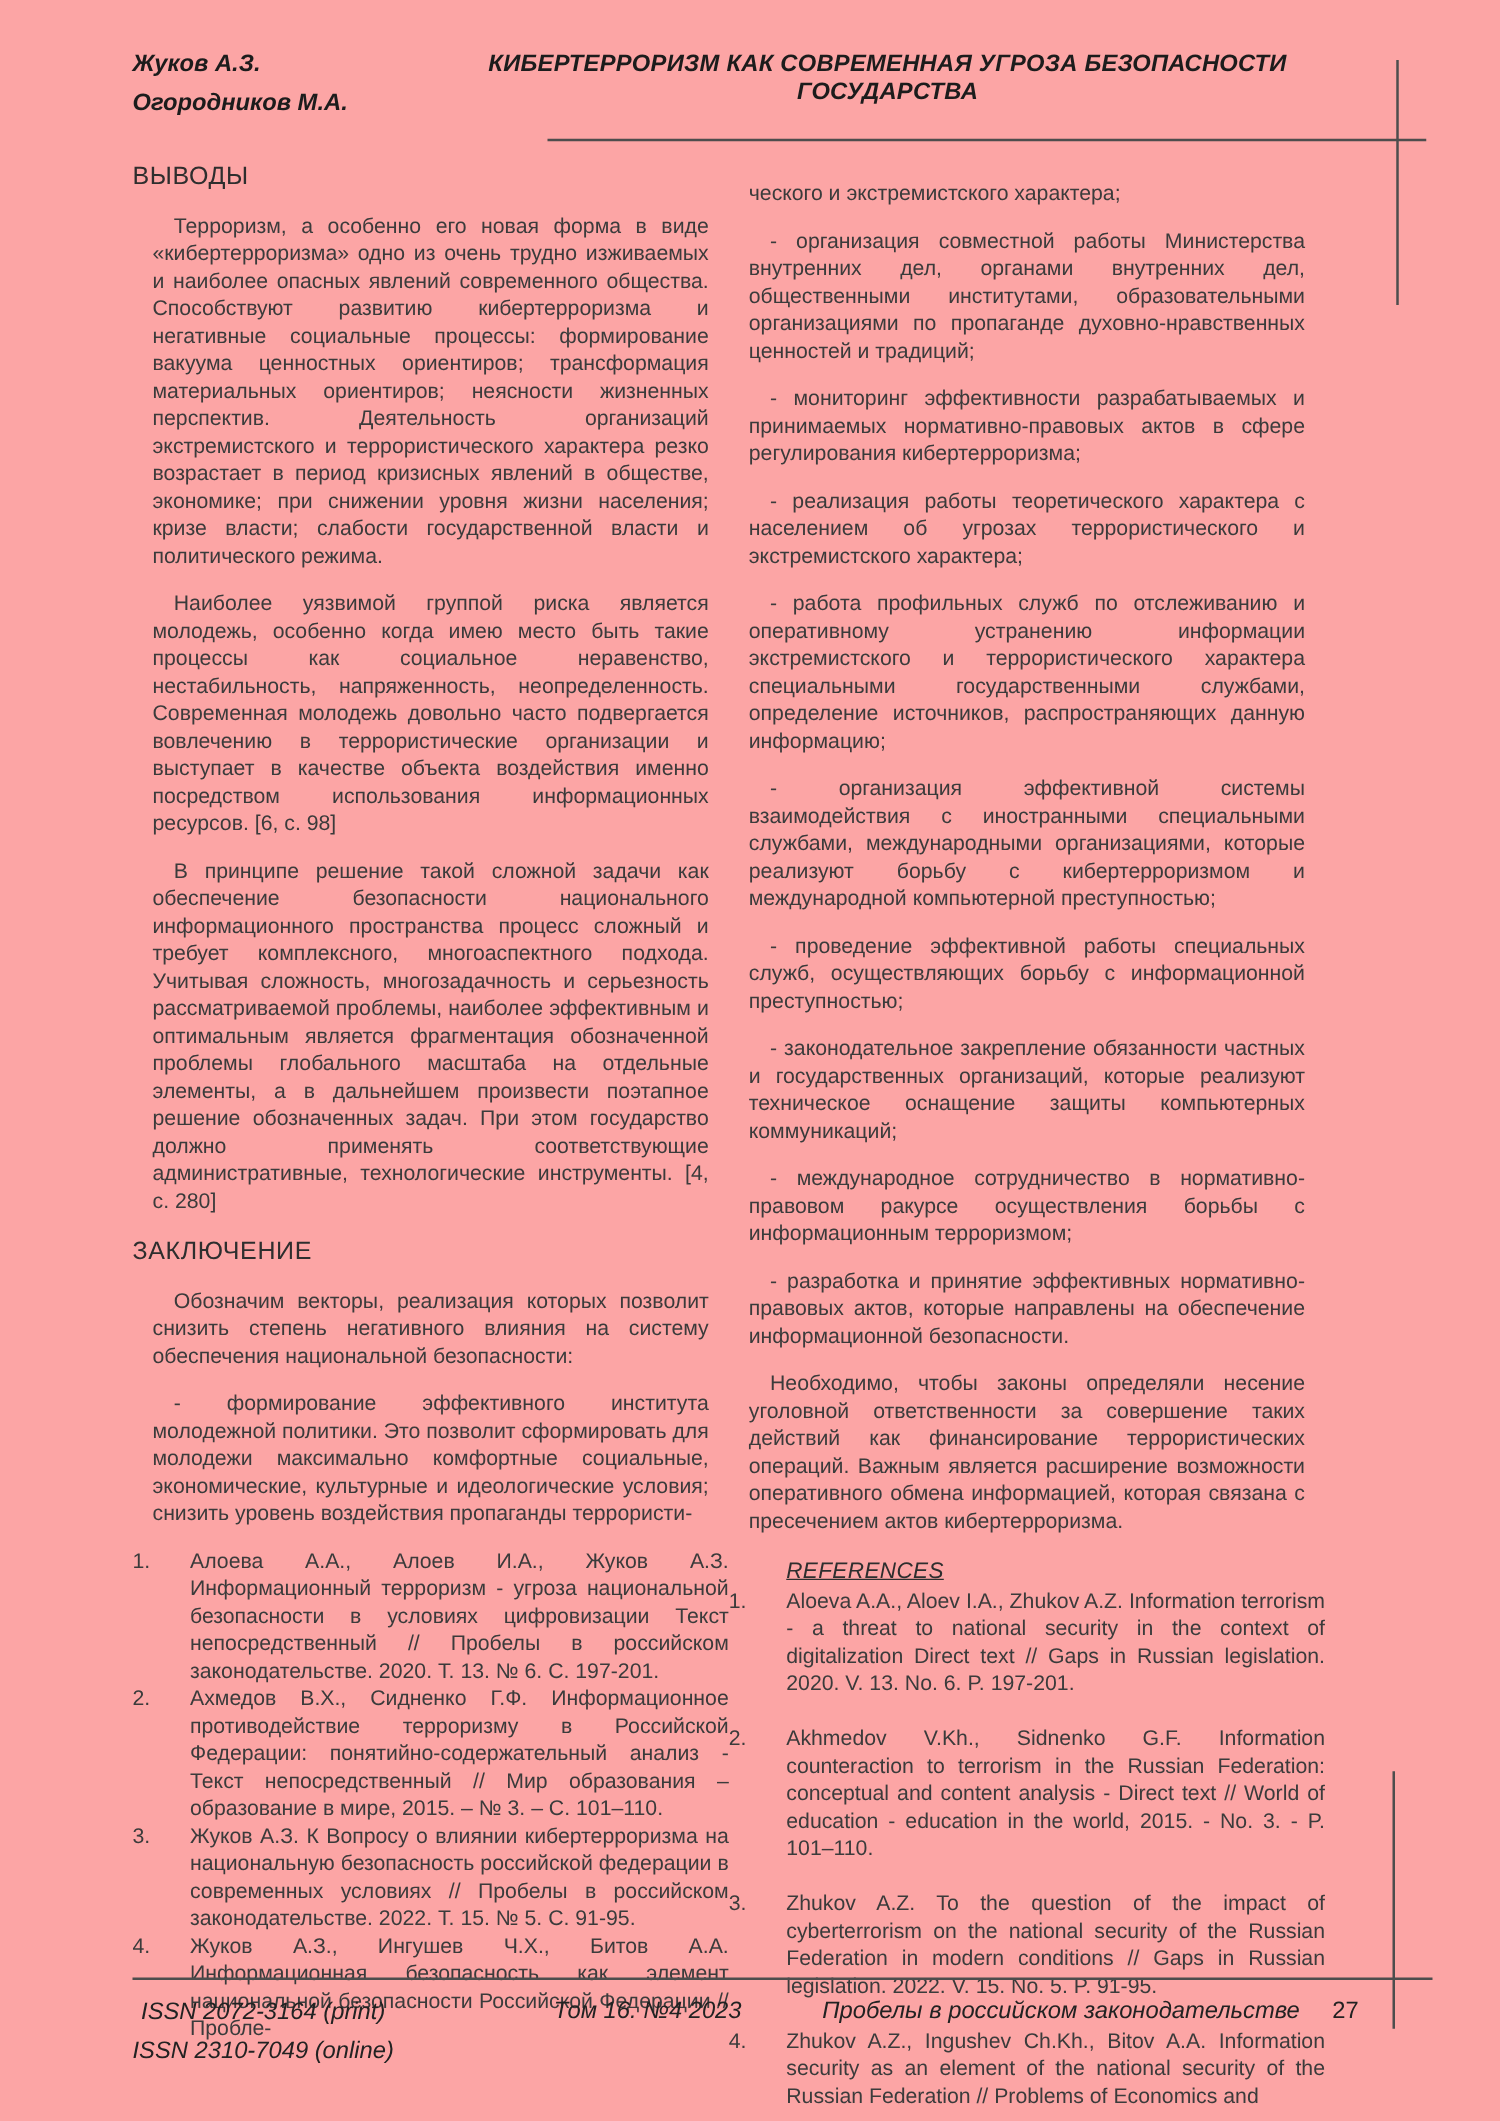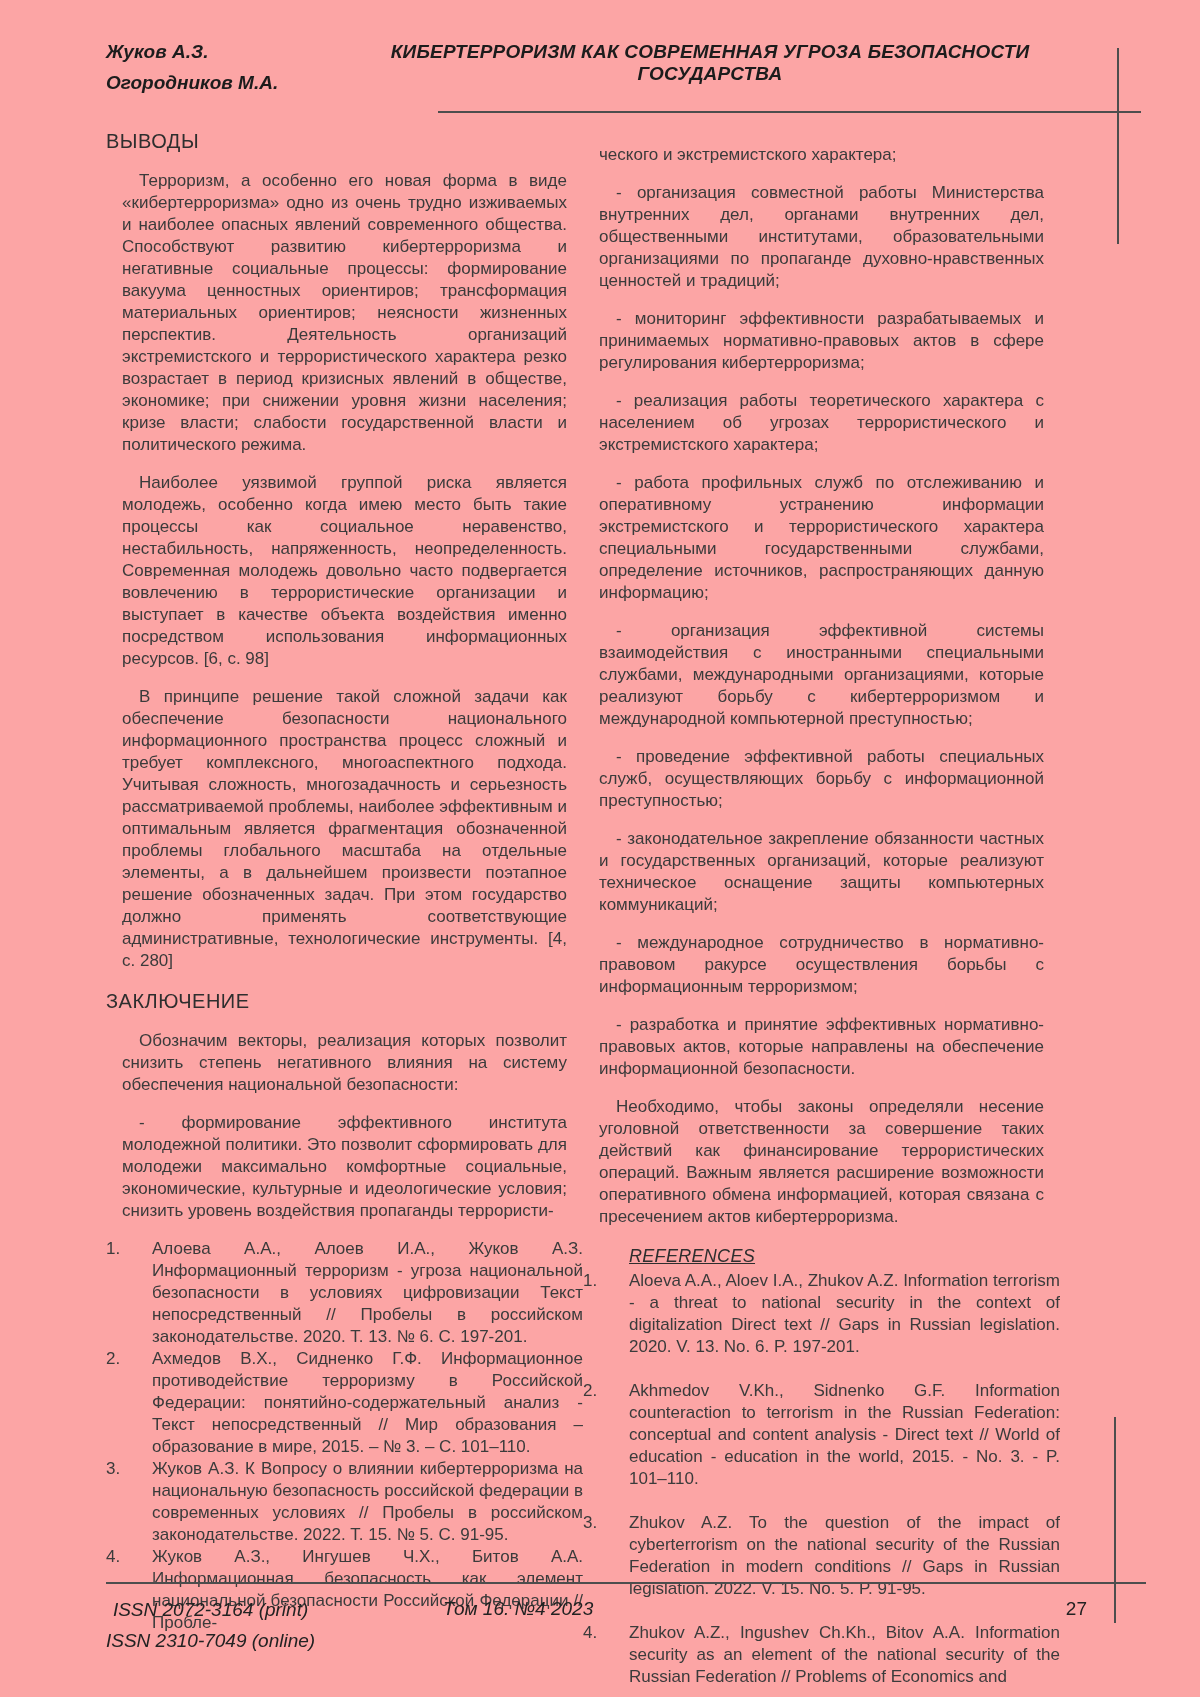--- a/index.html
+++ b/index.html
@@ -189,16 +189,17 @@
   <div class="footer-rule"></div>
 
   <div class="footer-issn">
     <div>ISSN 2072-3164 (print)</div>
     <div>ISSN 2310-7049 (online)</div>
   </div>
 
   <div class="footer-volume">Том 16. №4 2023</div>
 
   <div class="footer-right">
+    <span class="footer-journal">Пробелы в российском законодательстве</span>
     <span class="footer-page">27</span>
   </div>
 
 </div>
 
 </body></html>

